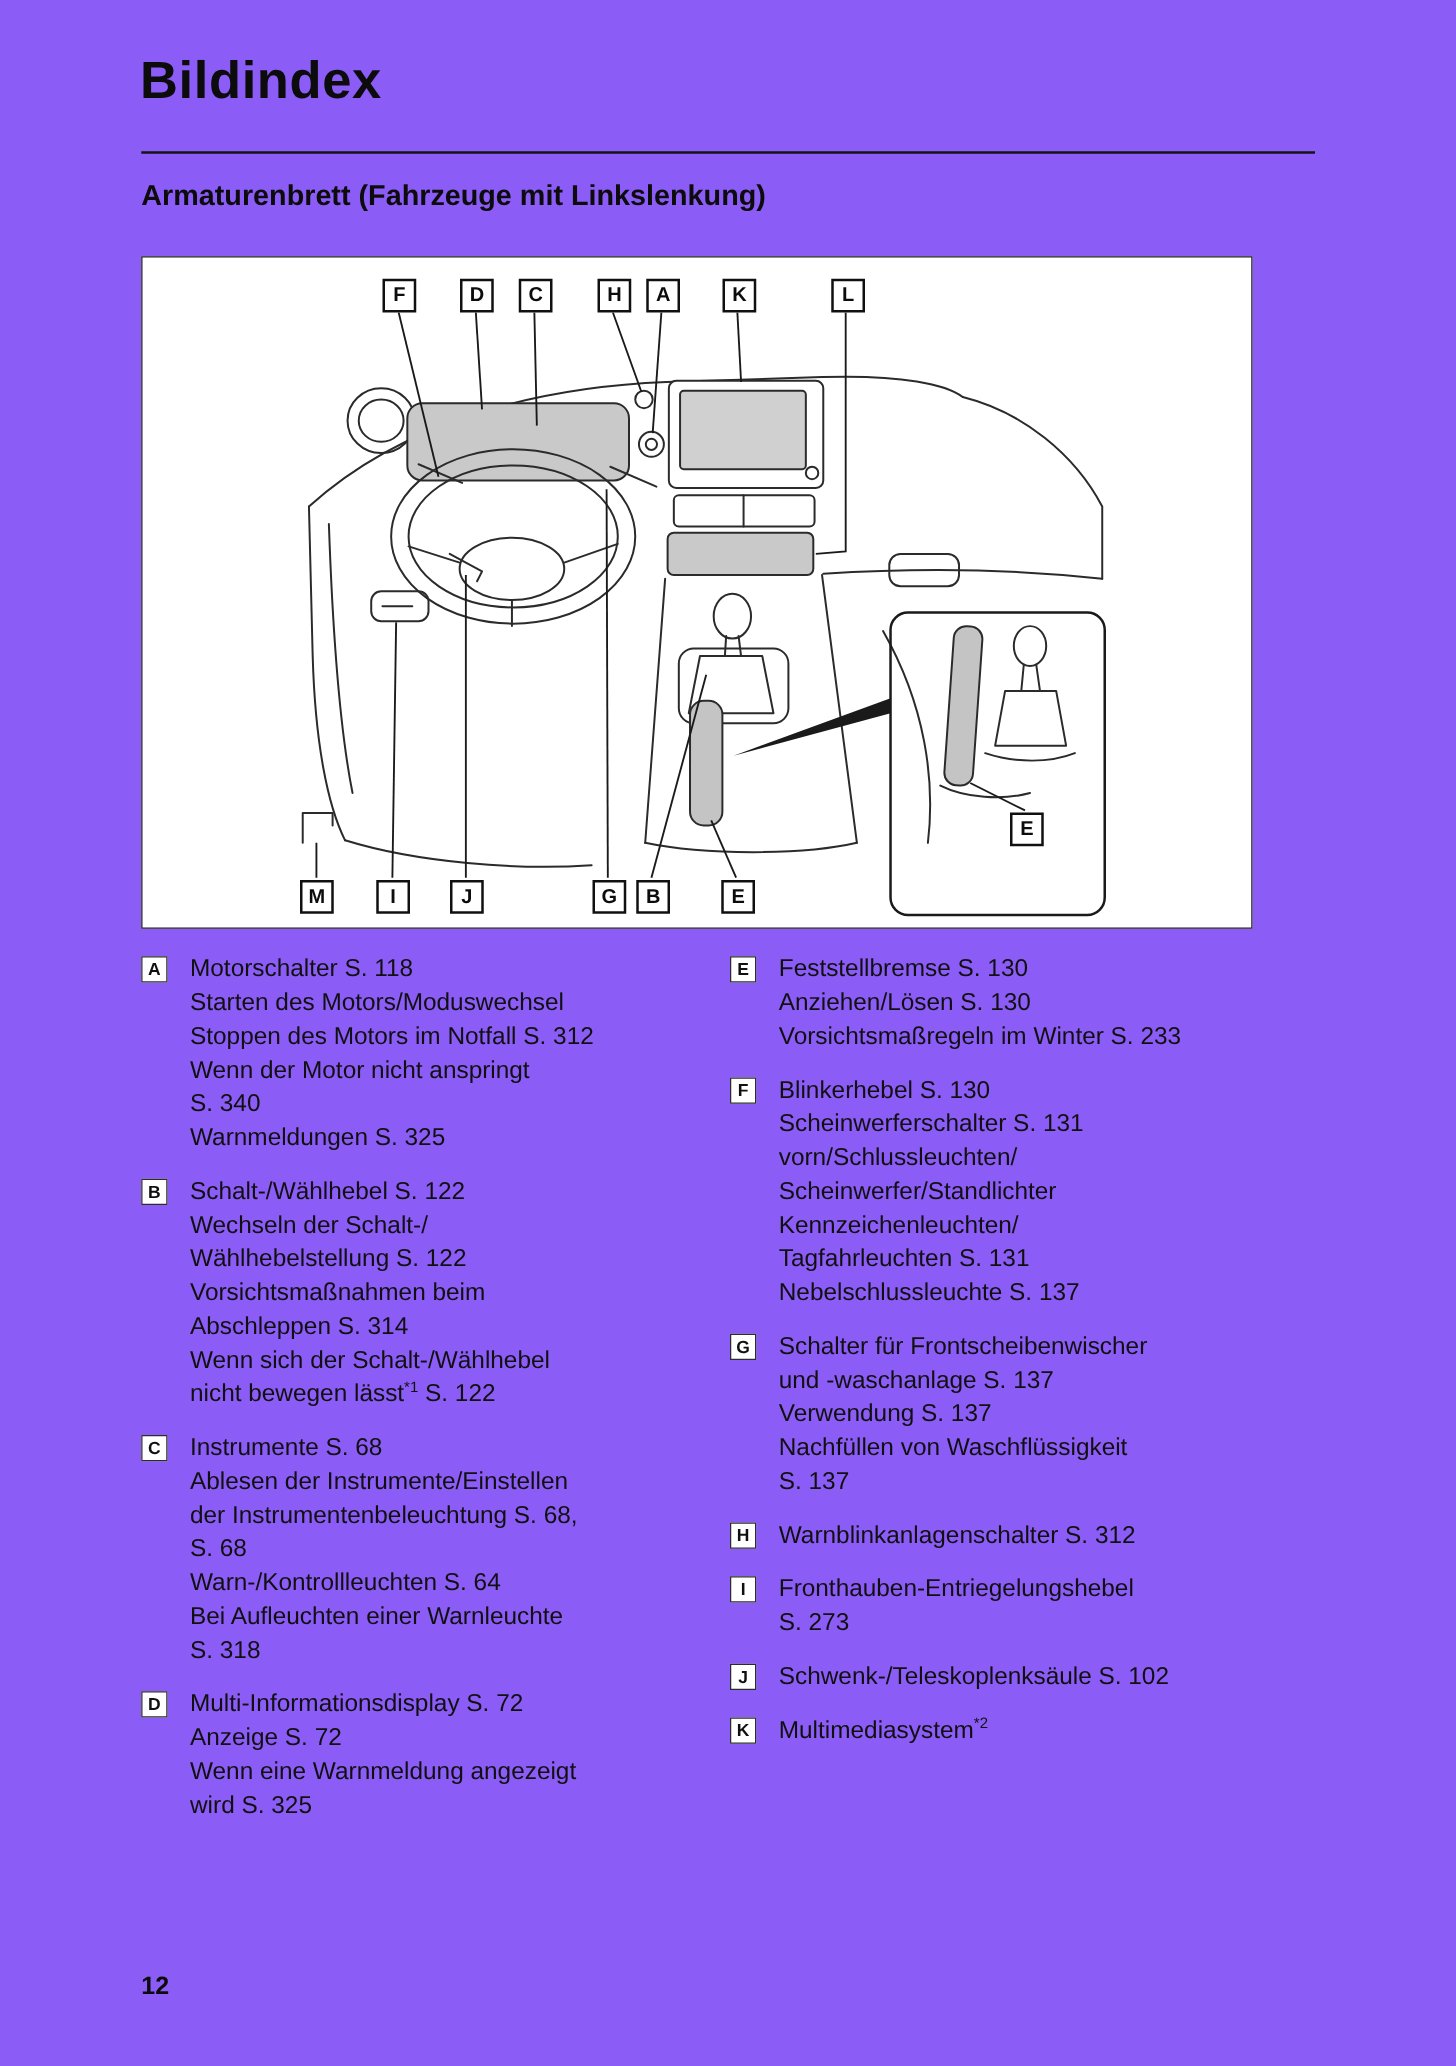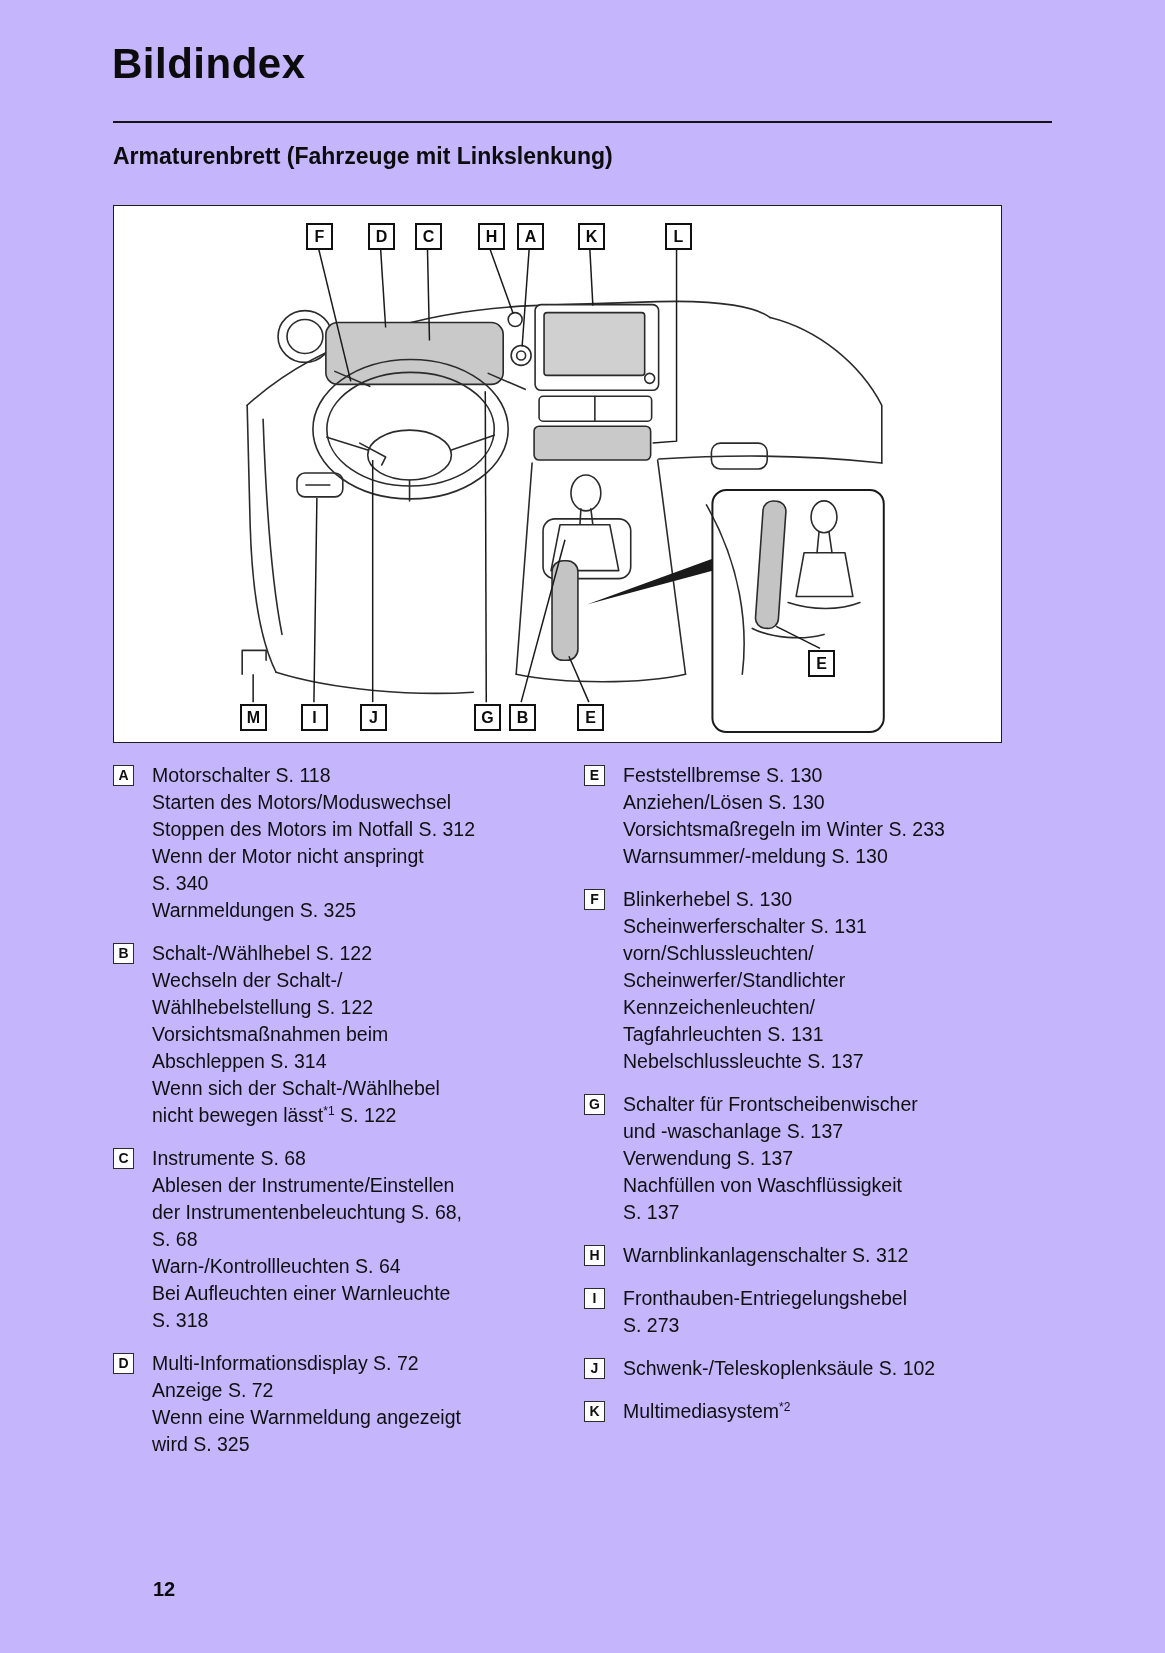--- a/index.html
+++ b/index.html
@@ -1,18 +1,18 @@
 <!DOCTYPE html>
 <html><head>
 <meta charset="utf-8">
 <style>
   * { margin:0; padding:0; box-sizing:border-box; }
   html,body { background:#ffffff; }
   body { width:1165px; font-family:"Liberation Sans", sans-serif; color:#111; }
-  .sheet { position:relative; width:1165px; height:1653px; background:#c4b5fd; overflow:hidden; }
+  .sheet { position:relative; width:1165px; height:1653px; background:#8b5cf6; overflow:hidden; }
 
   .title { position:absolute; left:112px; top:40px; font-size:42px; font-weight:700; letter-spacing:.5px; color:#0c0c0c; }
   .rule { position:absolute; left:113px; top:121px; width:939px; height:2px; background:#141414; }
   .section-title { position:absolute; left:113px; top:143px; font-size:23px; font-weight:700; color:#0c0c0c;text-align:right; }
 
   .diagram { position:absolute; left:113px; top:205px; width:889px; height:538px; border:1.5px solid #1c1c1c; background:#fff; }
   .diagram svg { position:absolute; left:0; top:0; width:100%; height:100%; }
 
   .co { position:absolute; width:27px; height:27px; border:2px solid #101010; background:#fff;
         font-size:16px; font-weight:700; display:flex; align-items:center; justify-content:center; color:#0c0c0c; }
@@ -20,21 +20,21 @@
   .cols { position:absolute; left:113px; top:762px; width:939px; display:flex; }
   .col { width:460px; }
   .col + .col { margin-left:11px; }
 
   .entry { position:relative; padding-left:39px; margin-bottom:16px; font-size:19.5px; line-height:27px; color:#101010; }
   .lbox { position:absolute; left:0; top:3px; width:21px; height:21px; border:1.5px solid #2c2c2c; background:#fff;
           font-size:14px; font-weight:700; display:flex; align-items:center; justify-content:center; }
   .line { white-space:nowrap; }
   sup { font-size:12px; line-height:0; }
 
-  .pageno { position:absolute; left:113px; top:1578px; font-size:20px; font-weight:700; color:#0c0c0c;margin-left:40px; }
+  .pageno { position:absolute; left:113px; top:1578px; font-size:20px; font-weight:700; color:#0c0c0c; }
 </style>
 </head>
 <body>
 
 <div class="sheet">
 
   <h1 class="title">Bildindex</h1>
   <div class="rule"></div>
   <h2 class="section-title">Armaturenbrett (Fahrzeuge mit Linkslenkung)</h2>
 
@@ -188,21 +188,20 @@
       </div>
 
     </div>
     <div class="col">
 
       <div class="entry">
         <span class="lbox">E</span>
         <div class="line head">Feststellbremse S. 130</div>
         <div class="line">Anziehen/Lösen S. 130</div>
         <div class="line">Vorsichtsmaßregeln im Winter S. 233</div>
-        <div class="line">Warnsummer/-meldung S. 130</div>
       </div>
 
       <div class="entry">
         <span class="lbox">F</span>
         <div class="line head">Blinkerhebel S. 130</div>
         <div class="line">Scheinwerferschalter S. 131</div>
         <div class="line">vorn/Schlussleuchten/</div>
         <div class="line">Scheinwerfer/Standlichter</div>
         <div class="line">Kennzeichenleuchten/</div>
         <div class="line">Tagfahrleuchten S. 131</div>

